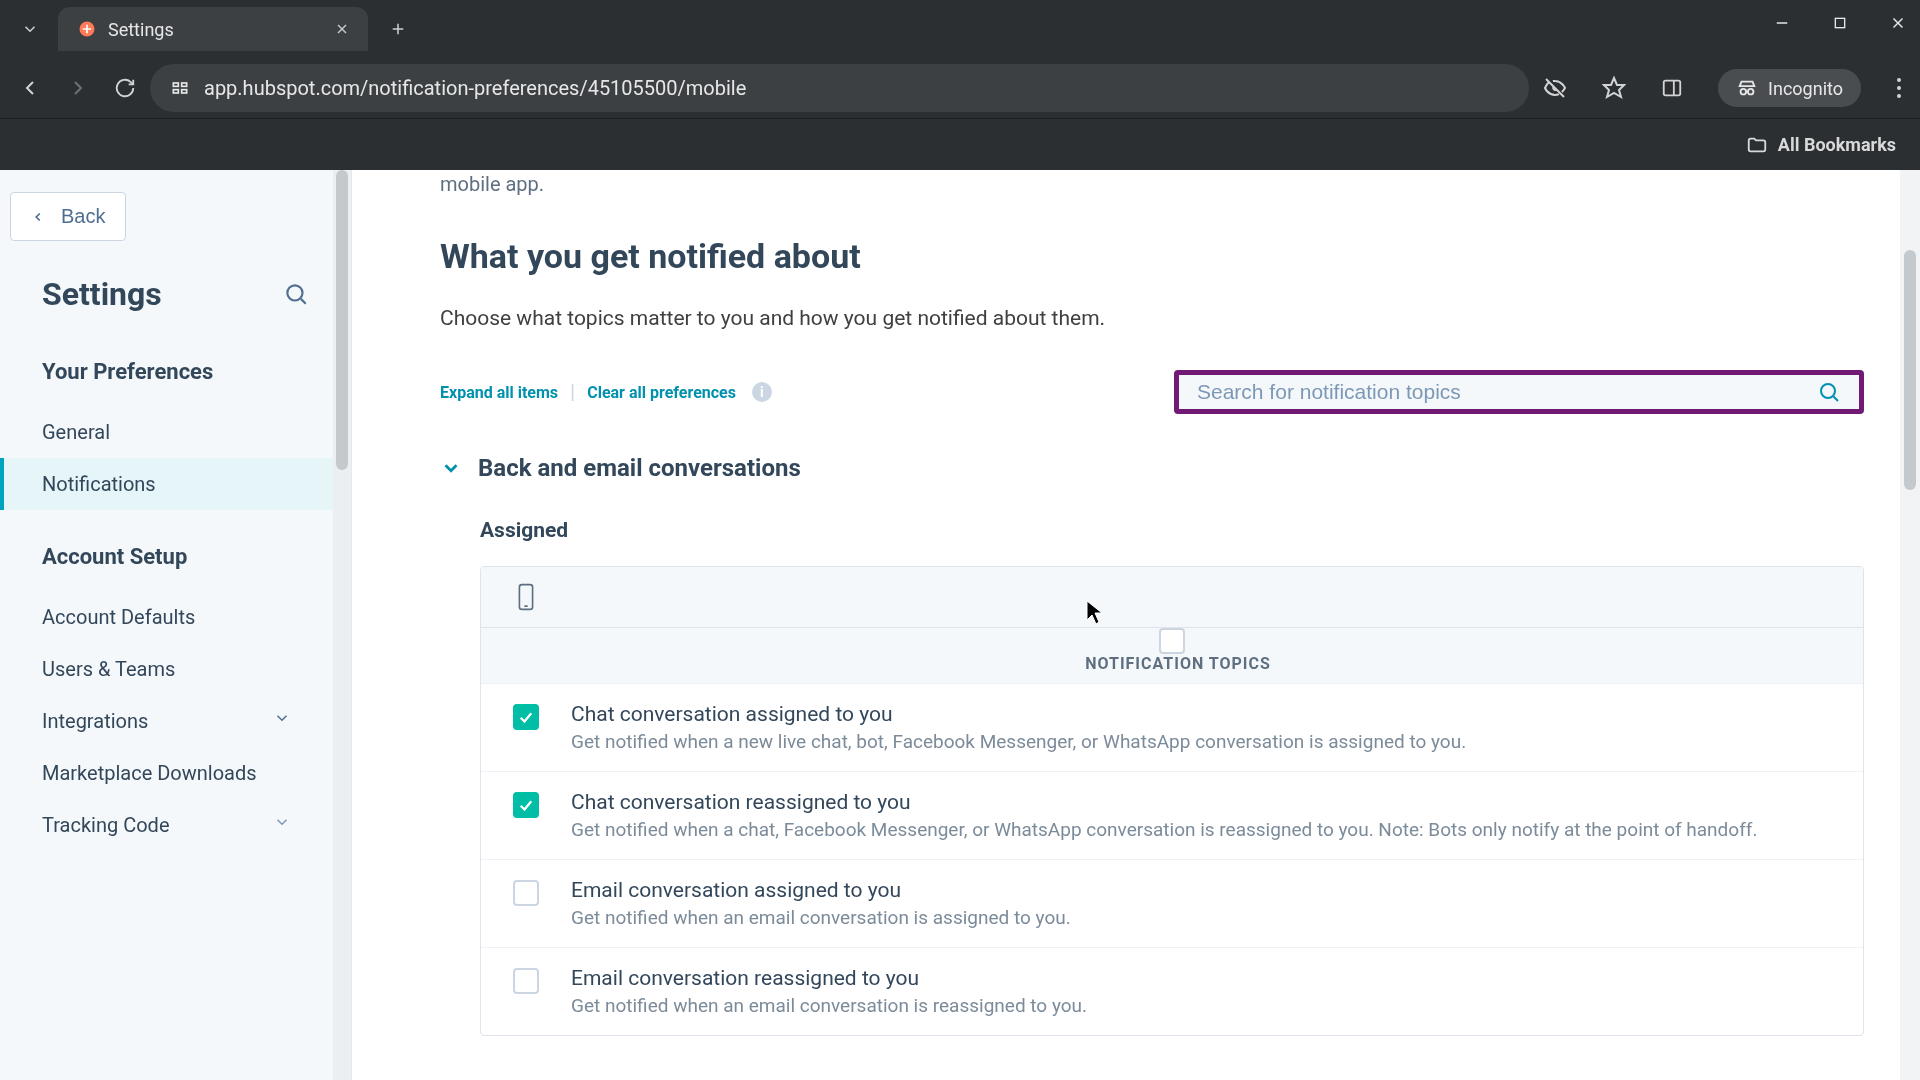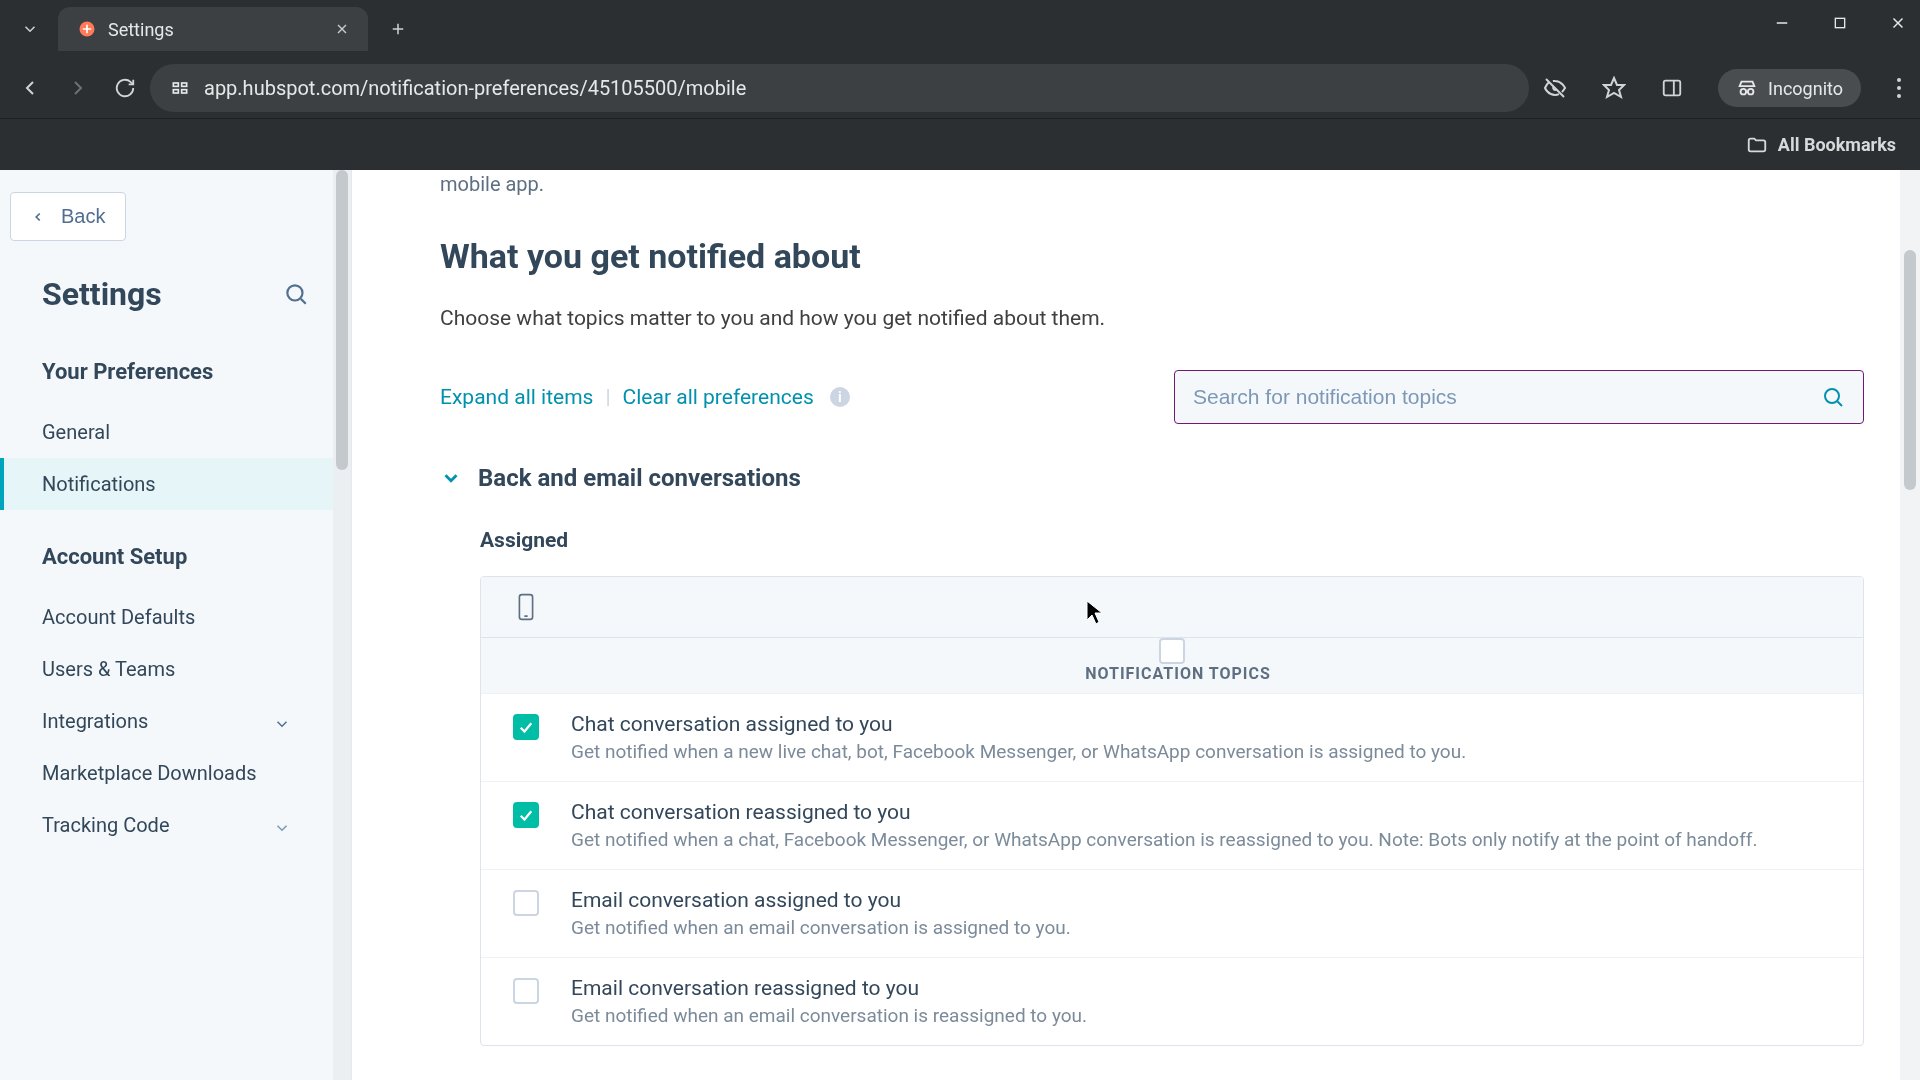--- a/index.html
+++ b/index.html
@@ -119,21 +119,21 @@
     padding: 0 42px; font-size: 22px; color:#33475b; font-weight: 700;
     margin-bottom: 22px;
   }
   .side-item {
     padding: 14px 42px; font-size: 20px; color:#33475b; cursor:pointer;
   }
   .side-item.active {
     background:#e5f5f8; color:#33475b; border-left: 4px solid #00a4bd;
     padding-left: 38px;
   }
-  .side-item.with-caret { display:flex; align-items:flex-end; justify-content:space-between; padding-right: 60px;}
+  .side-item.with-caret { display:flex; align-items:flex-start; justify-content:space-between; padding-right: 60px;}
   .side-gap { height: 34px; }
 
   
   .main {
     flex: 1; position: relative; overflow: hidden;
     padding: 0 56px 0 88px;
   }
   .scrollbar-right {
     position:absolute; right:0; top:0; bottom:0; width:20px;
     background:#f1f3f4;
@@ -148,30 +148,30 @@
     font-size: 34px; font-weight: 700; color:#33475b;
     margin-top: 40px; margin-bottom: 30px;
   }
   .sub-desc { color:#404040; font-size: 21px; margin-bottom: 40px; }
 
   .actions-row {
     display:flex; align-items:center; justify-content:space-between;
     margin-bottom: 40px;
   }
   .link-actions { display:flex; align-items:center; gap: 12px; }
-  .link-btn { color:#0091ae; font-weight:400; font-size:21px; cursor:pointer; }
+  .link-btn { color:#0091ae; font-weight:700; font-size:16px; cursor:pointer; }
   .divider { color:#cbd6e2; font-size: 21px; }
   .info-icon {
     display:inline-flex; width:20px; height:20px; border-radius:50%;
     background:#cbd6e2; color:#fff; align-items:center; justify-content:center;
     font-size:14px; font-weight:700; margin-left:4px;
   }
   .search-box {
-    width: 690px; border:1px solid #701a75; border-radius:4px;
-    display:flex; align-items:center; padding: 0 18px; height: 54px;
+    width: 690px; border:5px solid #701a75; border-radius:4px;
+    display:flex; align-items:center; padding: 0 18px; height: 44px;
     color:#7c98b6; font-size:21px; background:#f5f8fa;
   }
   .search-box input {
     flex:1; border:none; background:transparent; outline:none;
     font-size:21px; color:#33475b;
   }
   .search-box input::placeholder { color:#7c98b6; }
   .search-box .magnifier { color:#0091ae; }
 
   .topic-header {

